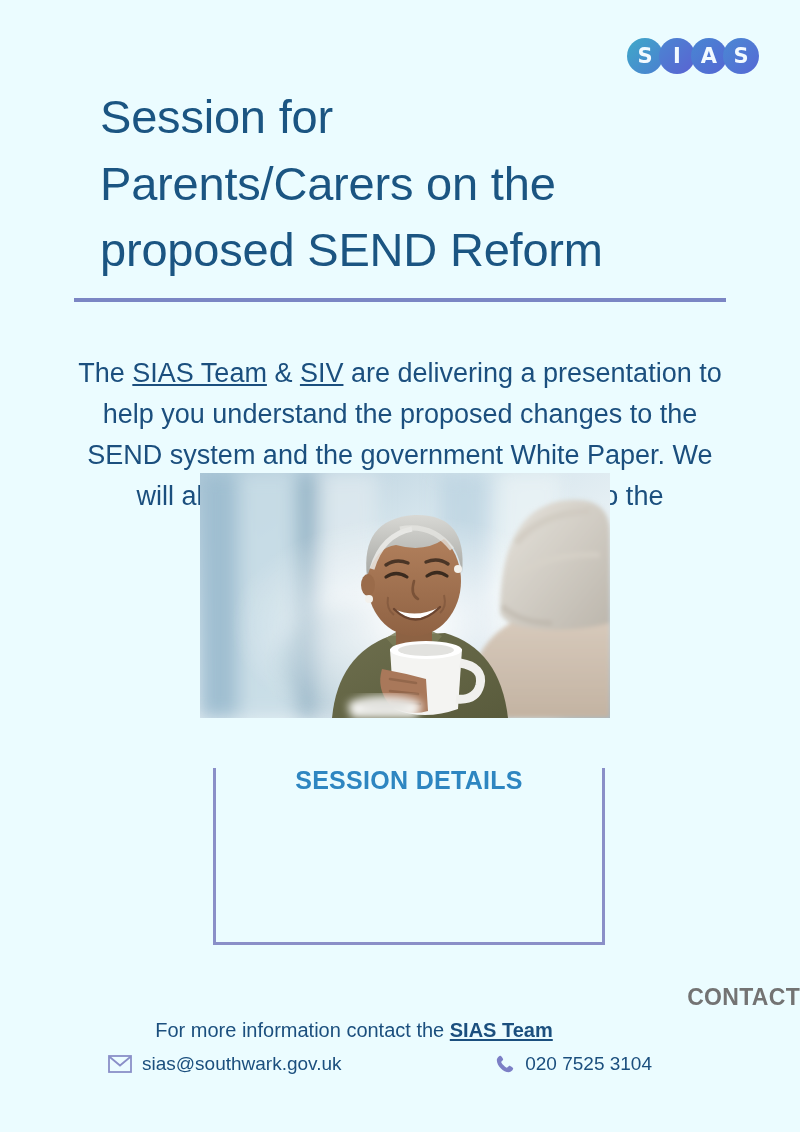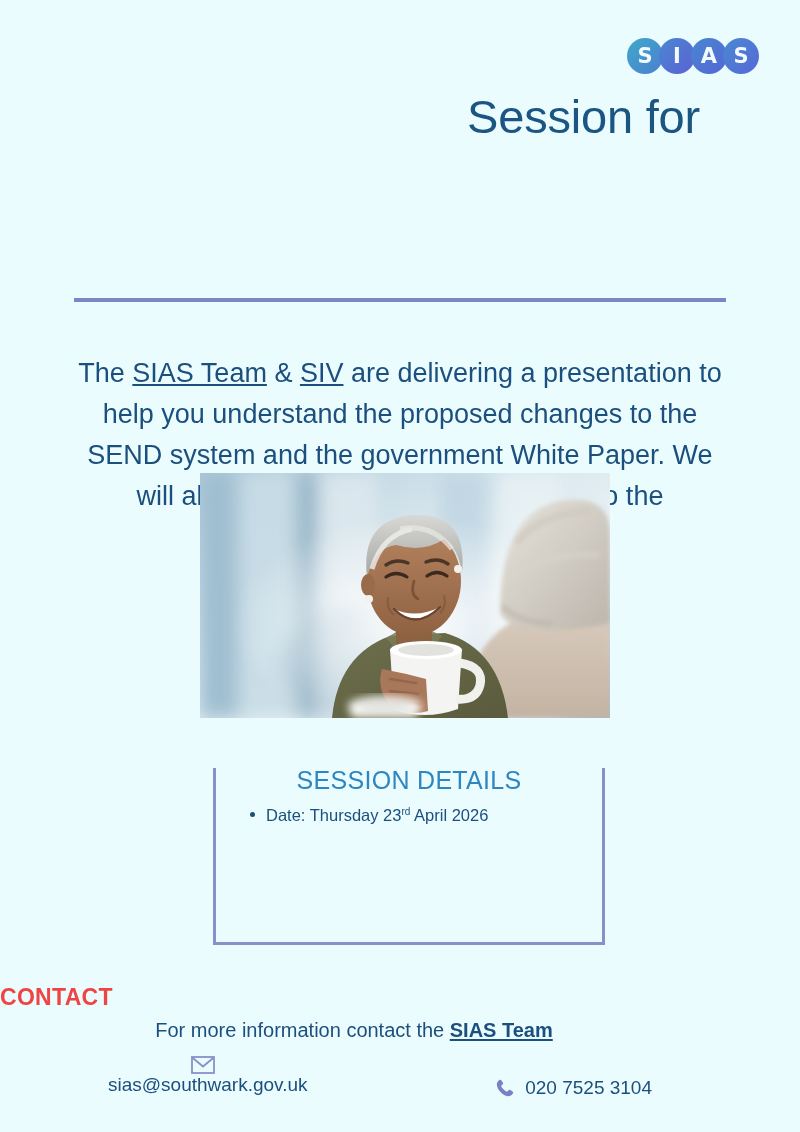--- a/index.html
+++ b/index.html
@@ -57,21 +57,21 @@
     font-family: "DejaVu Sans", sans-serif;
   }
   .logo-sub div { white-space: nowrap; }
 
   
   .title {
     position: absolute;
     top: 84px;
     left: 100px;
     width: 600px;
-    text-align: right;
+    text-align: left;
     color: #1B5582;
     font-size: 47px;
     line-height: 1.42;
     font-weight: normal;
     letter-spacing: -0.2px;
   }
 
   
   .divider {
     position: absolute;
@@ -120,21 +120,21 @@
     box-sizing: border-box;
   }
   .details-heading {
     position: absolute;
     top: 766px;
     left: 213px;
     width: 392px;
     text-align: center;
     color: #2E86C1;
     font-size: 25px;
-    font-weight: normal;
+    font-weight: bold;
     letter-spacing: 0.3px;
   }
   .details-list {
     position: absolute;
     top: 803px;
     left: 248px;
     width: 345px;
     margin: 0;
     padding: 0;
     list-style: none;
@@ -158,22 +158,22 @@
     background: #1B4F7E;
   }
   .details-list sup { font-size: 10px; vertical-align: super; }
 
   
   .contact-heading {
     position: absolute;
     top: 984px;
     left: 0;
     width: 800px;
-    text-align: left;
-    color: #ef4444;
+    text-align: right;
+    color: #737373;
     font-size: 23px;
     font-weight: bold;
     letter-spacing: 0.3px;
   }
   .contact-sub {
     position: absolute;
     top: 1019px;
     left: 0;
     width: 708px;
     text-align: center;
@@ -192,22 +192,22 @@
     width: 584px;
     display: flex;
     align-items: center;
   }
   .contact-item {
     display: flex;
     align-items: center;
     color: #1B4F7E;
     font-size: 19px;
   }
-  .contact-item.email { margin-right: auto; flex-direction: column; }
-  .contact-item.phone { margin-right: 40px; margin-top: 24px; }
+  .contact-item.email { margin-right: auto; }
+  .contact-item.phone { margin-right: 40px; }
   .contact-item .ico {
     display: inline-flex;
     align-items: center;
     justify-content: center;
     margin-right: 10px;
   }
 </style>
 </head>
 <body>
 
@@ -215,20 +215,22 @@
   <div class="logo-circles">
     <div class="logo-circle lc1">S</div>
     <div class="logo-circle lc2">I</div>
     <div class="logo-circle lc3">A</div>
     <div class="logo-circle lc4">S</div>
   </div>
 </div>
 
 <div class="title">
   <div>Session for</div>
+  <div>Parents/Carers on the</div>
+  <div>proposed SEND Reform</div>
 </div>
 
 <div class="divider"></div>
 
 <p class="intro"><span>The </span><u>SIAS Team</u><span> &amp; </span><u>SIV</u><span> are delivering a presentation to help you understand the proposed changes to the SEND system and the government White Paper. We will also be supporting you to respond to the consultation with your views.</span></p>
 
 <div class="photo">
   <svg viewBox="0 0 410 245" xmlns="http://www.w3.org/2000/svg">
     <defs>
       <linearGradient id="bgGrad" x1="0" y1="0" x2="1" y2="1">
@@ -339,21 +341,20 @@
       <path d="M148 232 L222 232 L216 245 L152 245 Z" fill="#F2F2EF"></path>
       <ellipse cx="185" cy="233" rx="37" ry="10" fill="#FBFBF9"></ellipse>
       <ellipse cx="185" cy="233" rx="28" ry="6" fill="#DFDFDB"></ellipse>
     </g>
   </svg>
 </div>
 
 <div class="details-heading">SESSION DETAILS</div>
 <div class="details-box"></div>
 <ul class="details-list">
-  <li><span>Date: Thursday 23</span><sup>rd</sup><span> April 2026</span></li>
 </ul>
 
 <div class="contact-heading">CONTACT</div>
 <div class="contact-sub"><span>For more information contact the </span><b>SIAS Team</b></div>
 
 <div class="contact-row">
   <div class="contact-item email">
     <span class="ico">
       <svg width="24" height="18" viewBox="0 0 24 18" xmlns="http://www.w3.org/2000/svg">
         <rect x="1" y="1" width="22" height="16" fill="none" stroke="#8A8FC8" stroke-width="1.8"></rect>

